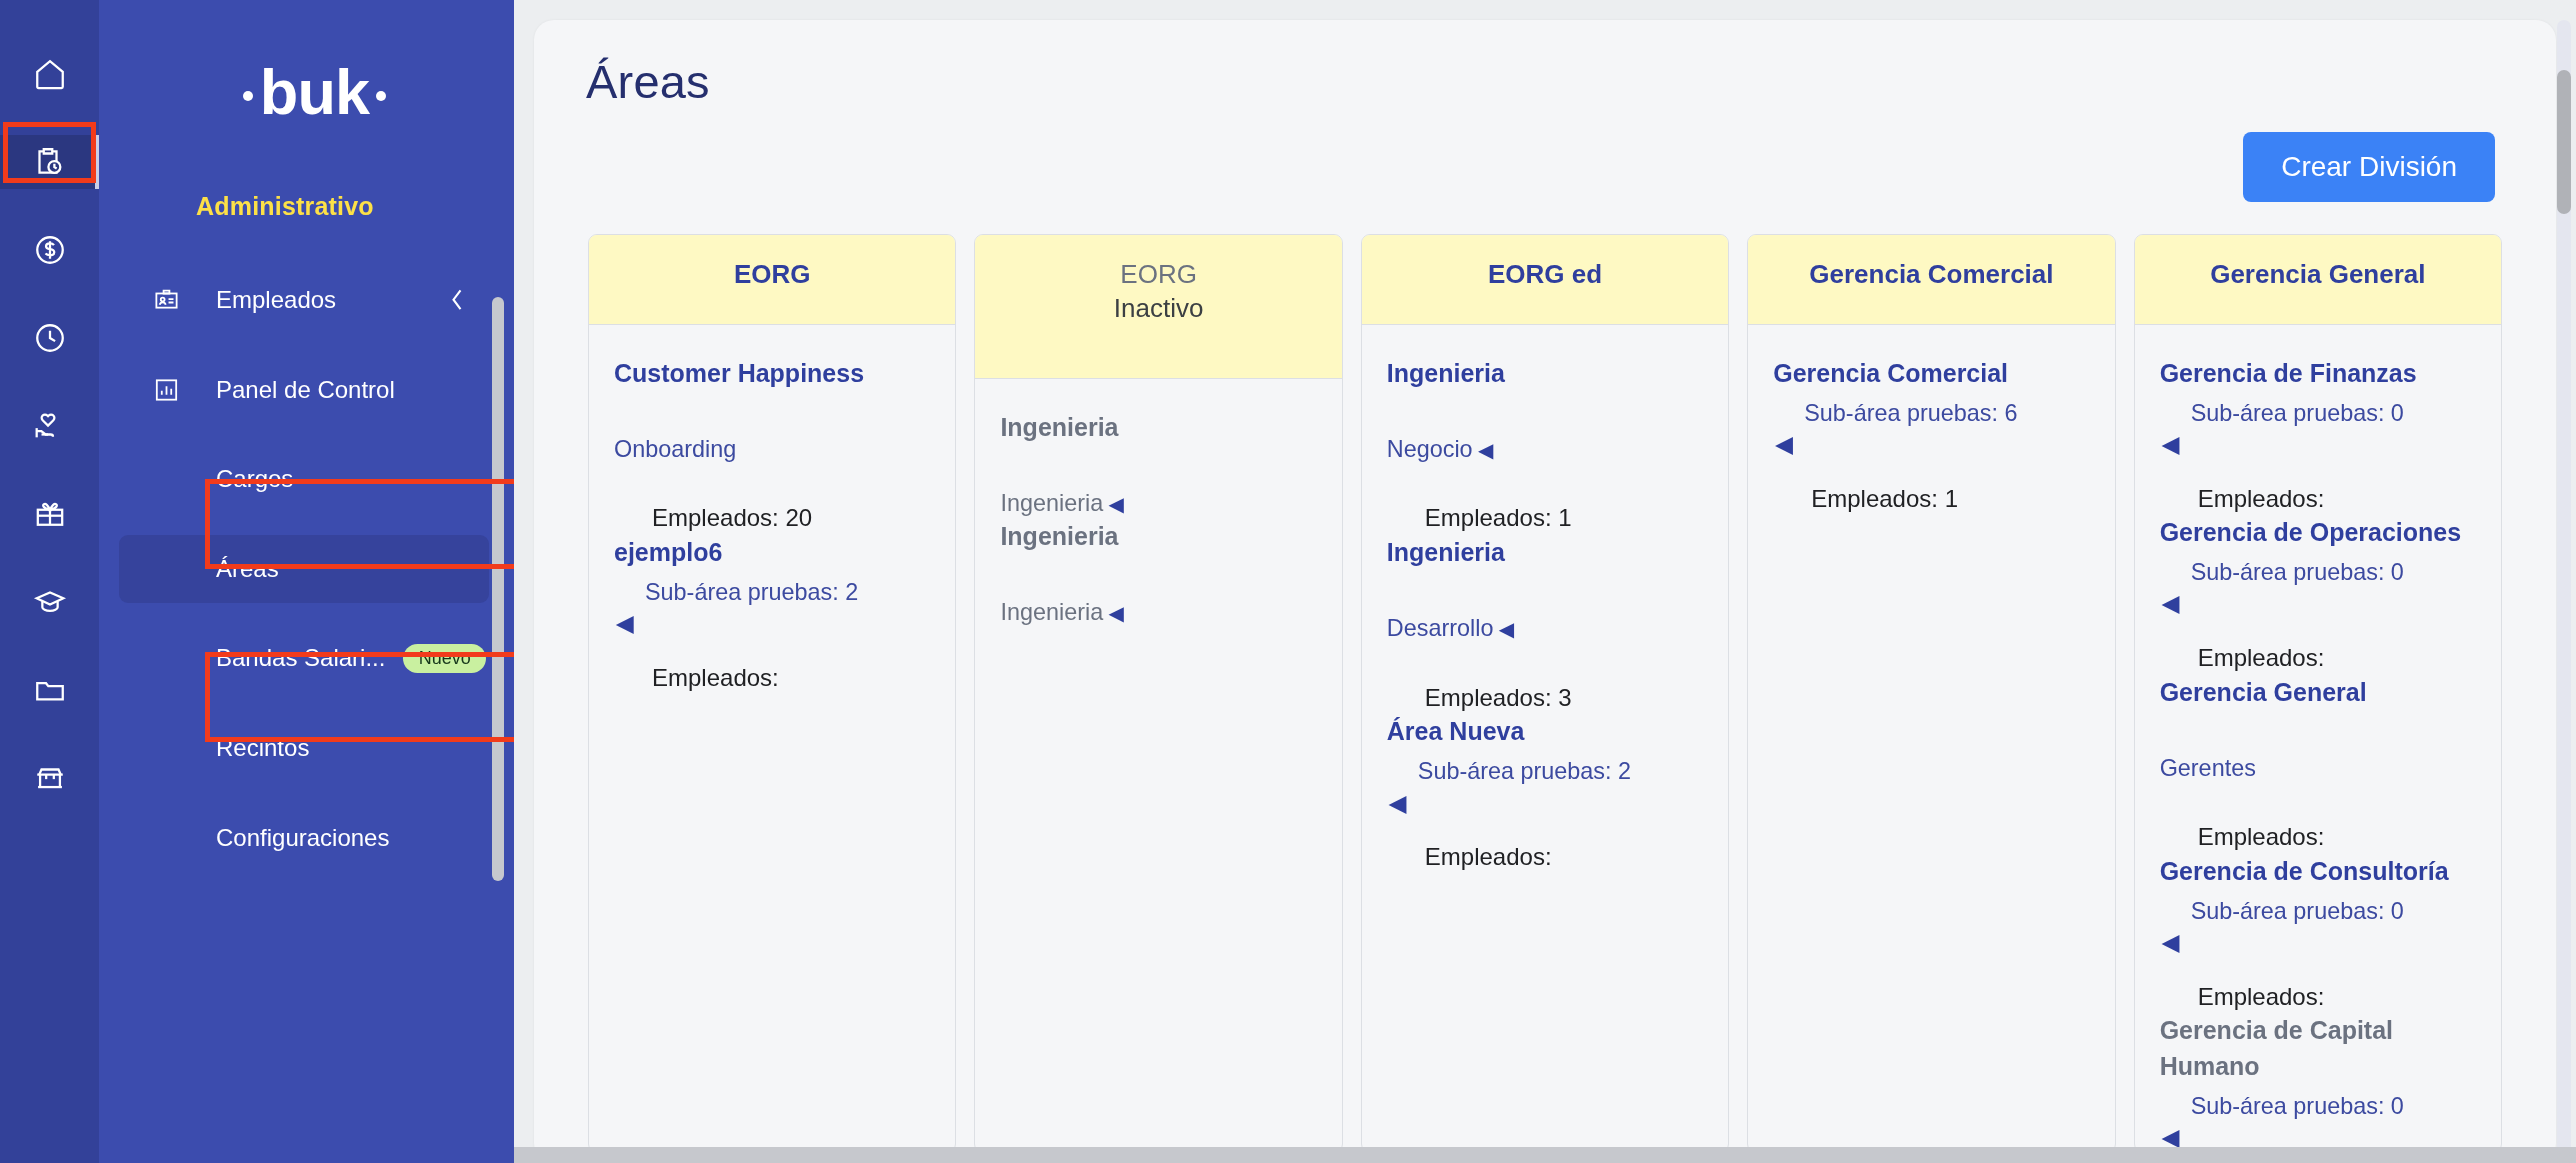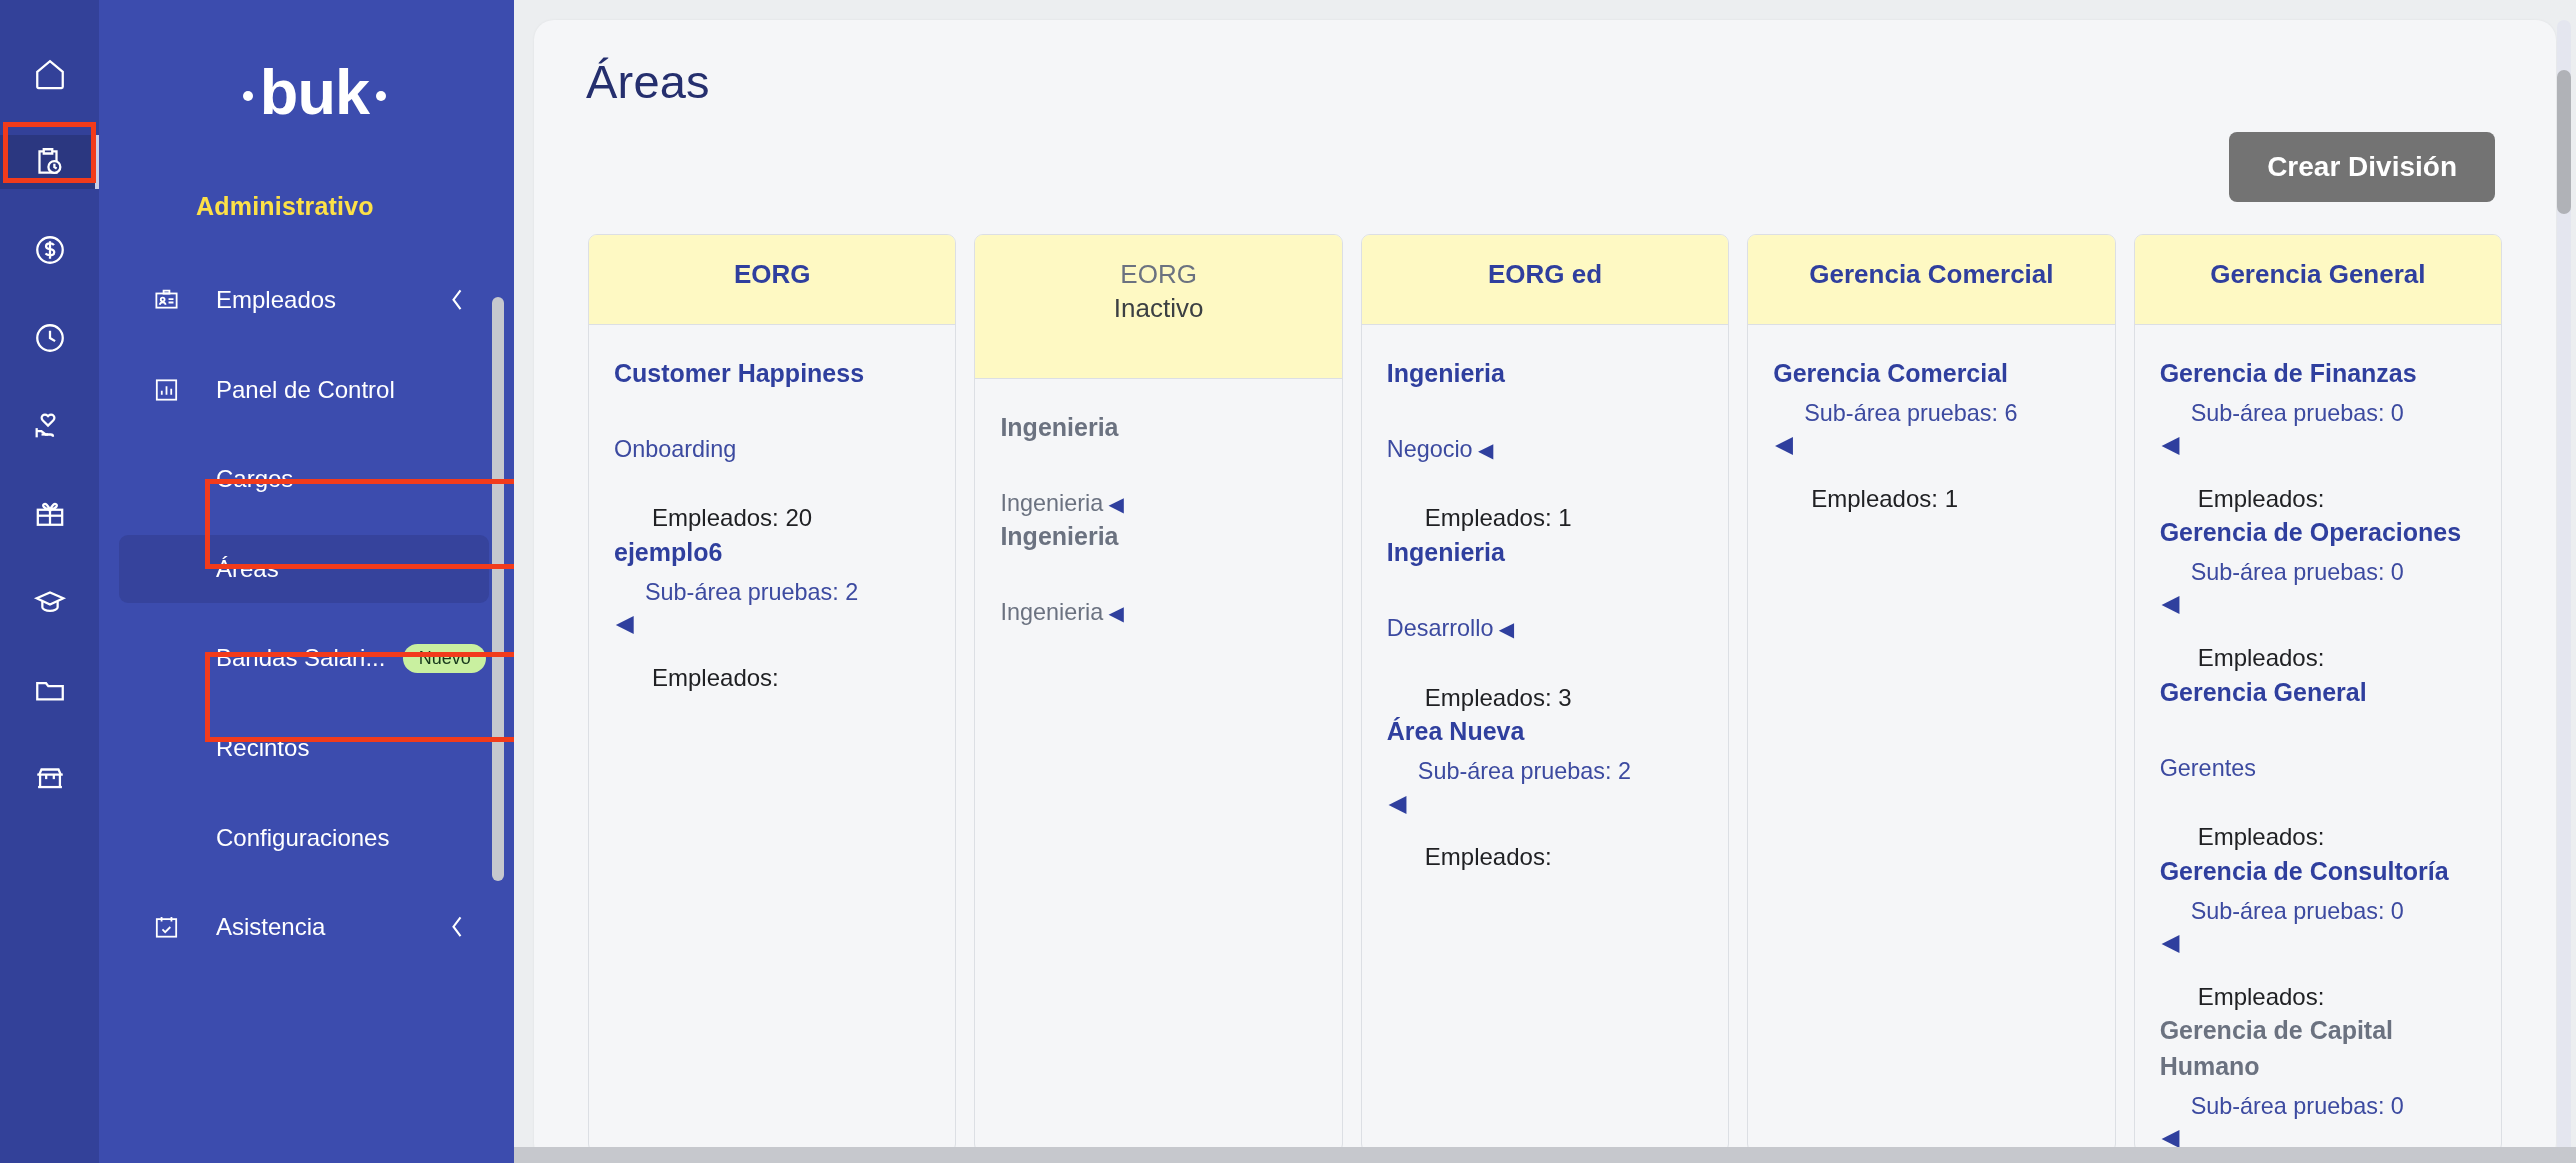--- a/index.html
+++ b/index.html
@@ -143,22 +143,22 @@
     font-size: 47px;
     font-weight: 400;
     padding: 34px 0 0 52px;
     letter-spacing: 0.2px;
   }
   .toolbar {
     display: flex; justify-content: flex-end;
     padding: 23.4px 61px 0 0;
   }
   .btn-primary {
-    background: #737373; color: #fff;
-    font-size: 28px; font-weight: 700;
+    background: #3b82f6; color: #fff;
+    font-size: 28px; font-weight: 400;
     border: none; border-radius: 8px;
     padding: 20.7px 38px;
     cursor: pointer;
     line-height: 1;
   }
 
   .columns {
     display: flex;
     gap: 18px;
     padding: 32px 54px 0 54px;
@@ -374,35 +374,20 @@
       </div>
 
       <div class="nav-item sub">
         <span>Recintos</span>
       </div>
 
       <div class="nav-item sub">
         <span>Configuraciones</span>
       </div>
 
-      <div class="nav-item">
-        <span class="nav-ico">
-          <svg viewBox="0 0 24 24" fill="none" stroke="#fff" stroke-width="1.6">
-              <rect x="3.4" y="5" width="17.2" height="15.6"></rect>
-              <path d="M7.6 3v4M16.4 3v4"></path>
-              <path d="M8.4 14.2l2.4 2.4 4.6-4.6"></path>
-            </svg>
-        </span>
-        <span>Asistencia</span>
-        <span class="nav-chevron">
-          <svg viewBox="0 0 12 20" fill="none" stroke="#fff" stroke-width="1.8">
-              <path d="M9 2 3 10l6 8"></path>
-            </svg>
-        </span>
-      </div>
     </div>
 
     <div class="nav-hl org"></div>
     <div class="nav-hl area"></div>
     <div class="nav-scrollbar"></div>
   </div>
 
   <div class="main-wrap">
     <div class="main-card">
       <div class="page-title">Áreas</div>

